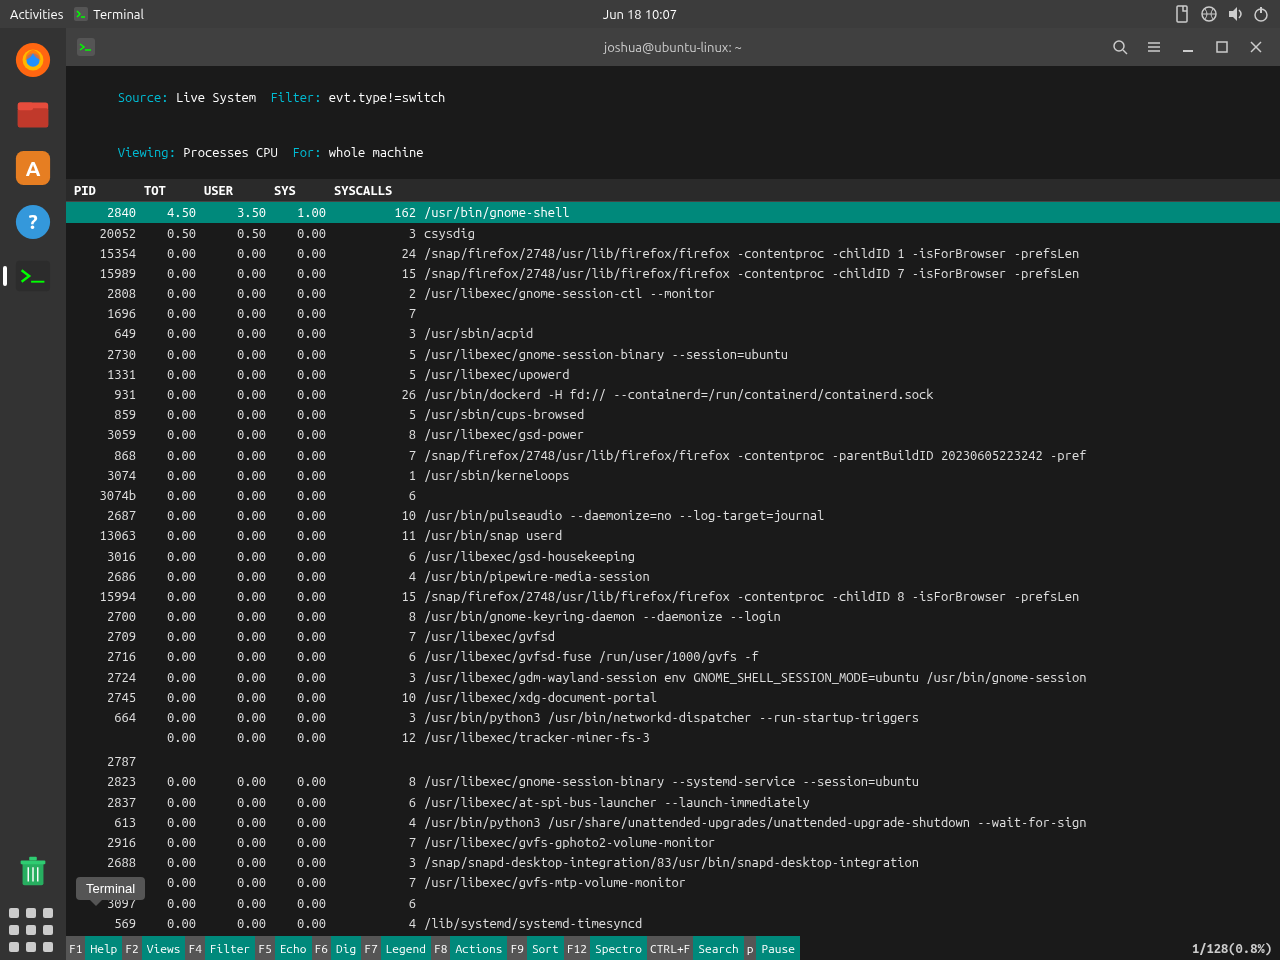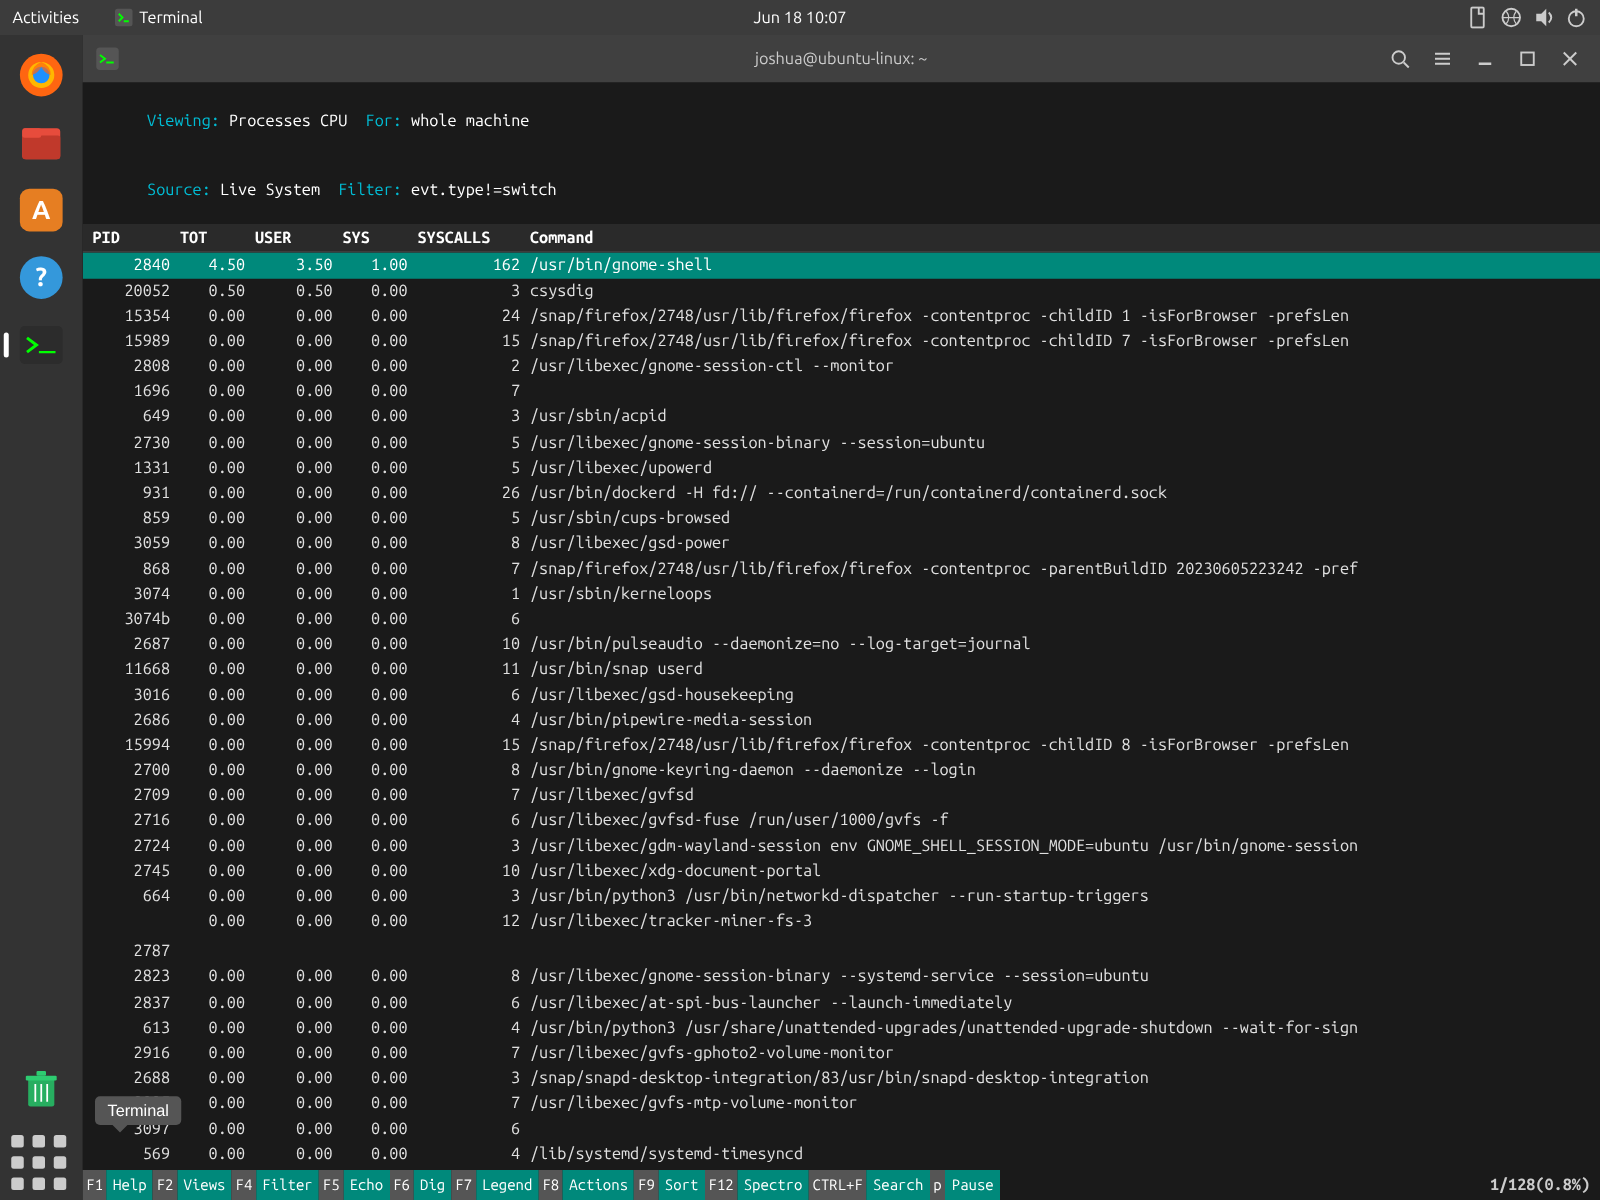--- a/index.html
+++ b/index.html
@@ -17,21 +17,21 @@
       width: 1280px;
       height: 28px;
       background: #3c3c3c;
       display: flex;
       align-items: center;
       justify-content: space-between;
       padding: 0 10px;
       color: #fff;
       font-size: 13px;
     }
-    #system-bar-left { display: flex; align-items: center; gap: 28px; }
+    #system-bar-left { display: flex; align-items: center; gap: 10px; }
     #system-bar-center { position: absolute; left: 50%; transform: translateX(-50%); color: #fff; font-size: 13px; }
     #system-bar-right { display: flex; align-items: center; gap: 8px; }
 
     
     #dock {
       position: absolute;
       left: 0;
       top: 28px;
       width: 66px;
       height: 932px;
@@ -410,34 +410,33 @@
         <svg width="16" height="16" viewBox="0 0 16 16">
             <line x1="3" y1="3" x2="13" y2="13" stroke="#ccc" stroke-width="1.5"></line>
             <line x1="13" y1="3" x2="3" y2="13" stroke="#ccc" stroke-width="1.5"></line>
           </svg>
       </button>
     </div>
   </div>
 
   <div id="terminal-content">
     <div class="info-line">
-      <span class="cyan">Viewing: </span><span class="white">Processes CPU  </span><span class="cyan">For: </span><span class="white">whole machine</span>
+      <span class="cyan">Source: </span><span class="white">Live System  </span><span class="cyan">Filter: </span><span class="white">evt.type!=switch</span>
     </div>
     <div class="info-line">
-      <span class="cyan">Source: </span><span class="white">Live System  </span><span class="cyan">Filter: </span><span class="white">evt.type!=switch</span>
+      <span class="cyan">Viewing: </span><span class="white">Processes CPU  </span><span class="cyan">For: </span><span class="white">whole machine</span>
     </div>
 
     <div id="process-table">
       <div id="table-header">
         <span>PID</span>
         <span>TOT</span>
         <span>USER</span>
         <span>SYS</span>
         <span>SYSCALLS</span>
-        <span>Command</span>
       </div>
       <div id="table-body">
 
       <div class="table-row selected">
     <span style="text-align:right;padding-right:8px;">2840</span>
     <span style="text-align:right;padding-right:8px;">4.50</span>
     <span style="text-align:right;padding-right:8px;">3.50</span>
     <span style="text-align:right;padding-right:8px;">1.00</span>
     <span style="text-align:right;padding-right:8px;">162</span>
     <span style="overflow:hidden;text-overflow:ellipsis;white-space:nowrap;">/usr/bin/gnome-shell</span>
@@ -554,21 +553,21 @@
   </div>
           <div class="table-row">
     <span style="text-align:right;padding-right:8px;">2687</span>
     <span style="text-align:right;padding-right:8px;">0.00</span>
     <span style="text-align:right;padding-right:8px;">0.00</span>
     <span style="text-align:right;padding-right:8px;">0.00</span>
     <span style="text-align:right;padding-right:8px;">10</span>
     <span style="overflow:hidden;text-overflow:ellipsis;white-space:nowrap;">/usr/bin/pulseaudio --daemonize=no --log-target=journal</span>
   </div>
           <div class="table-row">
-    <span style="text-align:right;padding-right:8px;">11668</span>
+    <span style="text-align:right;padding-right:8px;">13063</span>
     <span style="text-align:right;padding-right:8px;">0.00</span>
     <span style="text-align:right;padding-right:8px;">0.00</span>
     <span style="text-align:right;padding-right:8px;">0.00</span>
     <span style="text-align:right;padding-right:8px;">11</span>
     <span style="overflow:hidden;text-overflow:ellipsis;white-space:nowrap;">/usr/bin/snap userd</span>
   </div>
           <div class="table-row">
     <span style="text-align:right;padding-right:8px;">3016</span>
     <span style="text-align:right;padding-right:8px;">0.00</span>
     <span style="text-align:right;padding-right:8px;">0.00</span>

